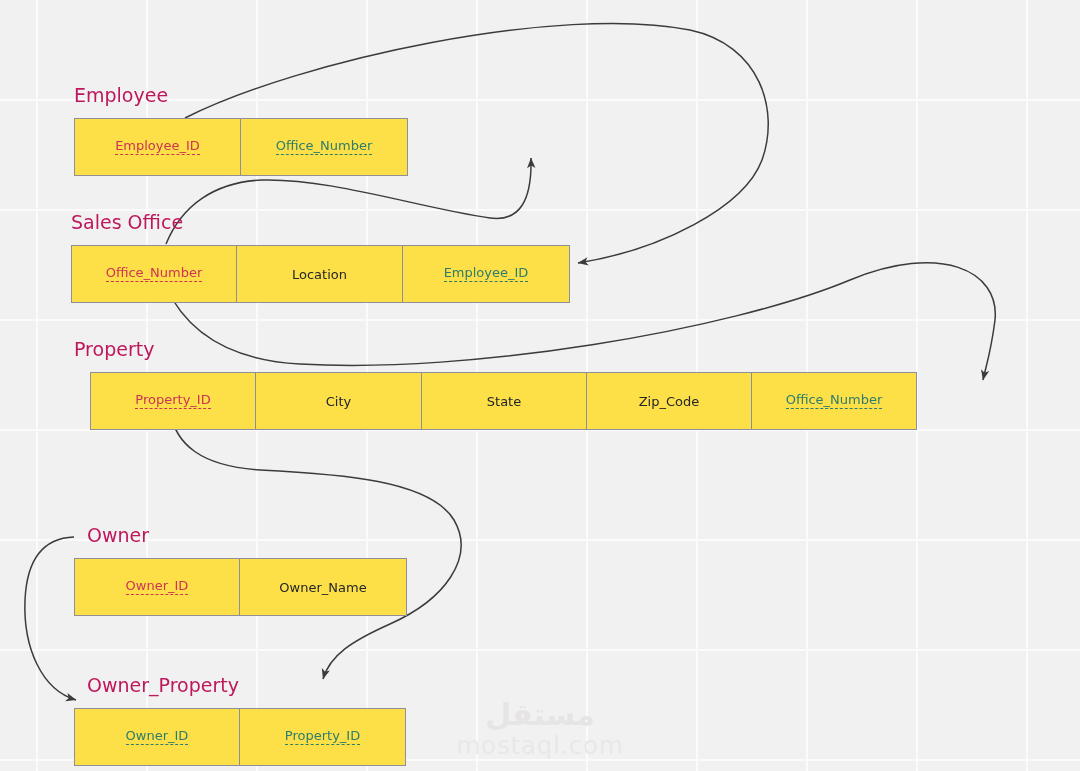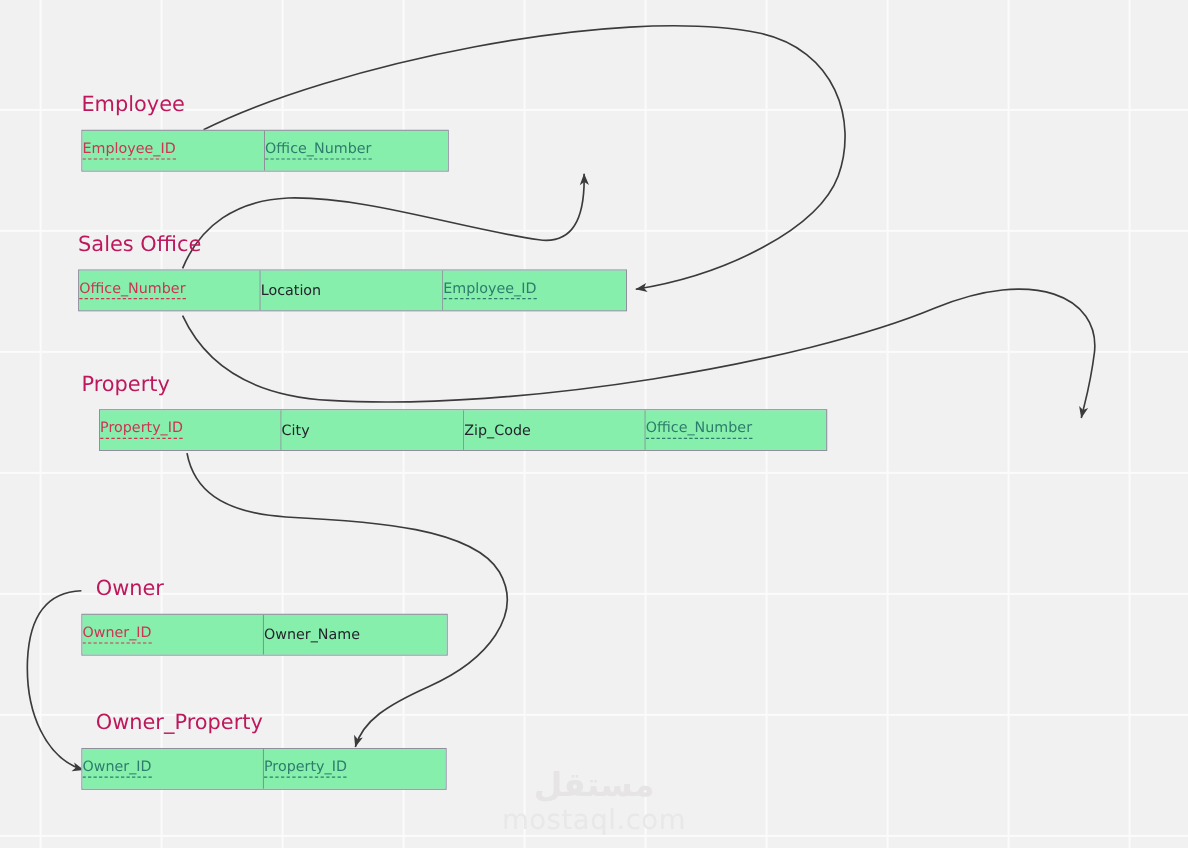--- a/index.html
+++ b/index.html
@@ -84,25 +84,26 @@
     line-height: 1;
   }
   .entity-row {
     display: flex;
     border: 1px solid #8f8f9b;
     box-sizing: border-box;
     background: #e0dcfa;
   }
   .field {
     box-sizing: border-box;
-    height: 36px;
+    height: 56px;
     display: flex;
     align-items: center;
+    justify-content: center;
     border-right: 1px solid #8f8f9b;
-    background: #86efac;
+    background: #fde047;
     font-size: 13px;
     color: #24242c;
     white-space: nowrap;
     overflow: hidden;
   }
   .field:last-child { border-right: none; }
 
   .field.pk {
     color: #cc3355;
   }
@@ -114,21 +115,21 @@
     border-bottom: 1px dashed currentColor;
     padding-bottom: 2px;
   }
   .fname { line-height: 1; }
 
   
   #entity-employee        { left: 74px;  top: 118px; }
   #entity-sales-office    { left: 71px;  top: 245px; border-radius: 19px; }
   #entity-property        { left: 74px;  top: 372px; padding-left: 16px; }
   #entity-owner           { left: 74px;  top: 518px; margin-top: 40px; }
-  #entity-owner-property  { left: 74px;  top: 680px; }
+  #entity-owner-property  { left: 74px;  top: 708px; }
 
   #entity-owner .entity-title,
   #entity-owner-property .entity-title { left: 13px; }
 </style>
 </head>
 <body>
 
 <div id="grid-bg"></div>
 
 <svg id="connector-layer" width="1080" height="771" viewBox="0 0 1080 771">
@@ -187,20 +188,23 @@
 <div class="entity" id="entity-property">
   <div class="entity-title">Property</div>
   <div class="entity-row">
     <div class="field pk" style="width:165px">
       <span class="fname">Property_ID</span>
     </div>
     <div class="field" style="width:166px">
       <span class="fname">City</span>
     </div>
     <div class="field" style="width:165px">
+      <span class="fname">State</span>
+    </div>
+    <div class="field" style="width:165px">
       <span class="fname">Zip_Code</span>
     </div>
     <div class="field fk" style="width:164px">
       <span class="fname">Office_Number</span>
     </div>
   </div>
 </div>
 
 <div class="entity" id="entity-owner">
   <div class="entity-title">Owner</div>

